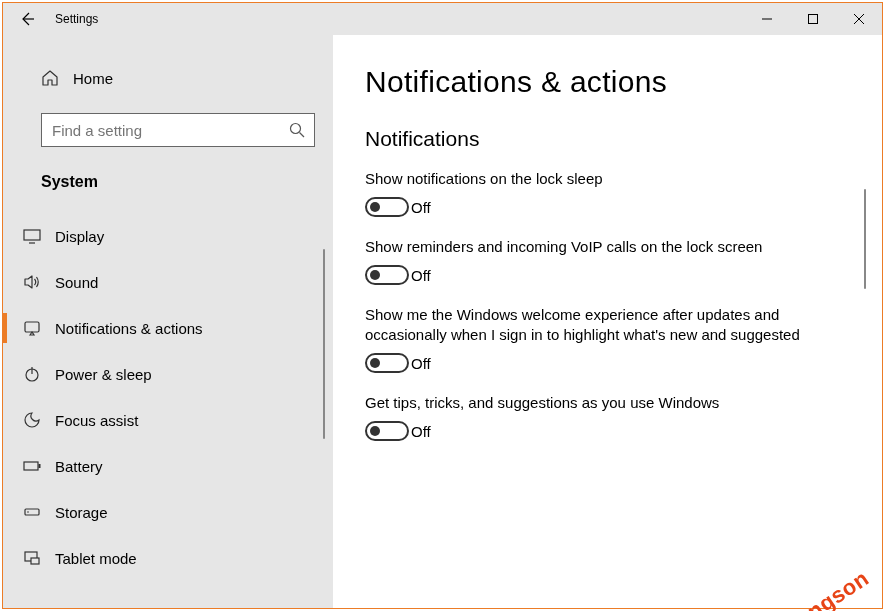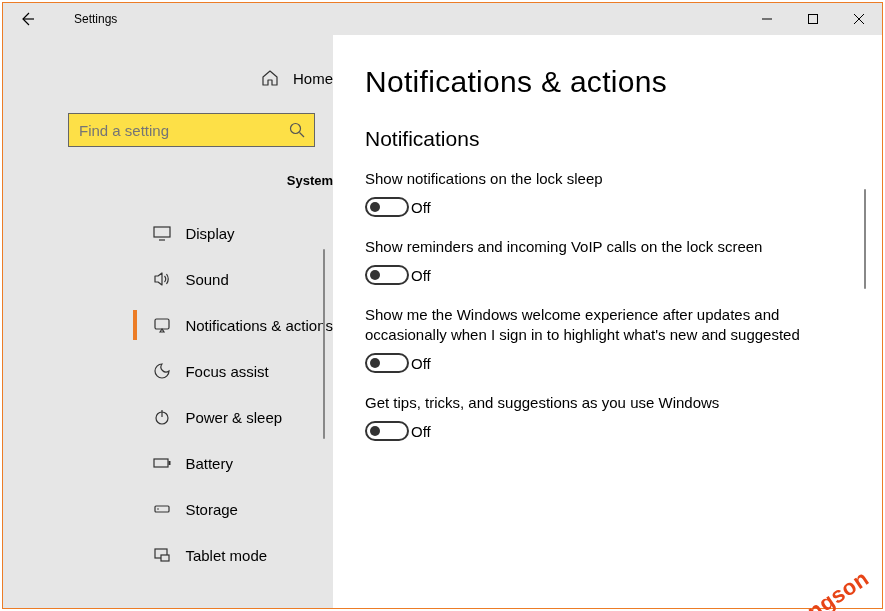--- a/index.html
+++ b/index.html
@@ -19,21 +19,20 @@
     background: #fff;
     position: relative;
     display: flex;
     flex-direction: column;
   }
   .titlebar {
     height: 32px;
     display: flex;
     align-items: center;
     background: #e6e6e6;
-    gap: 19px;
   }
   .back-btn {
     width: 48px;
     height: 32px;
     display: flex;
     align-items: center;
     justify-content: center;
     cursor: pointer;
   }
   .back-btn svg { width: 16px; height: 16px; }
@@ -59,54 +58,53 @@
     overflow: hidden;
   }
   .sidebar {
     width: 330px;
     background: #e6e6e6;
     padding-top: 22px;
     padding-left: 0;
     display: flex;
     flex-direction: column;
     position: relative;
-    align-items: flex-end;
   }
   .nav-home {
     display: flex;
     align-items: center;
     height: 42px;
     padding-left: 38px;
     cursor: pointer;
     font-size: 15px;
   }
   .nav-home .icon { width: 18px; margin-right: 14px; display: flex; align-items: center; }
   .search-wrap {
     margin: 14px 18px 0 38px;
     position: relative;
   }
   .search-input {
     width: 100%;
     height: 34px;
     border: 1px solid #666;
-    background: #fde047;
+    background: #ffffff;
     padding: 0 36px 0 10px;
     font-size: 15px;
     color: #555;
     outline: none;
   }
   .search-icon {
     position: absolute;
     right: 10px;
     top: 9px;
     width: 16px;
     height: 16px;
   }
   .category-label {
-    font-size: 13px;
+    font-size: 16px;
     font-weight: 600;
     padding: 26px 0 22px 38px;
   }
   .nav-list {
     overflow-y: auto;
   }
   .nav-item {
     display: flex;
     align-items: center;
     height: 46px;
@@ -296,33 +294,33 @@
               <svg width="18" height="18" viewBox="0 0 18 18">
                 <rect x="2" y="3" width="14" height="10" rx="1.5" stroke="#333" stroke-width="1.2" fill="none"></rect>
                 <path d="M7 16 L9 13 L11 16 Z" stroke="#333" stroke-width="1.2" fill="none"></path>
               </svg>
             </span>
             <span>Notifications &amp; actions</span>
           </div>
           <div class="nav-item">
             <span class="icon">
               <svg width="18" height="18" viewBox="0 0 18 18">
-                <path d="M9 2 A7 7 0 1 0 16 9 A5 5 0 0 1 9 2 Z" stroke="#333" stroke-width="1.2" fill="none"></path>
-              </svg>
-            </span>
-            <span>Focus assist</span>
-          </div>
-          <div class="nav-item">
-            <span class="icon">
-              <svg width="18" height="18" viewBox="0 0 18 18">
                 <circle cx="9" cy="10" r="6" stroke="#333" stroke-width="1.2" fill="none"></circle>
                 <path d="M9 2 V9" stroke="#333" stroke-width="1.2"></path>
               </svg>
             </span>
             <span>Power &amp; sleep</span>
+          </div>
+          <div class="nav-item">
+            <span class="icon">
+              <svg width="18" height="18" viewBox="0 0 18 18">
+                <path d="M9 2 A7 7 0 1 0 16 9 A5 5 0 0 1 9 2 Z" stroke="#333" stroke-width="1.2" fill="none"></path>
+              </svg>
+            </span>
+            <span>Focus assist</span>
           </div>
           <div class="nav-item">
             <span class="icon">
               <svg width="18" height="18" viewBox="0 0 18 18">
                 <rect x="1" y="5" width="14" height="8" stroke="#333" stroke-width="1.2" fill="none"></rect>
                 <rect x="15.5" y="7" width="2" height="4" fill="#333"></rect>
               </svg>
             </span>
             <span>Battery</span>
           </div>

